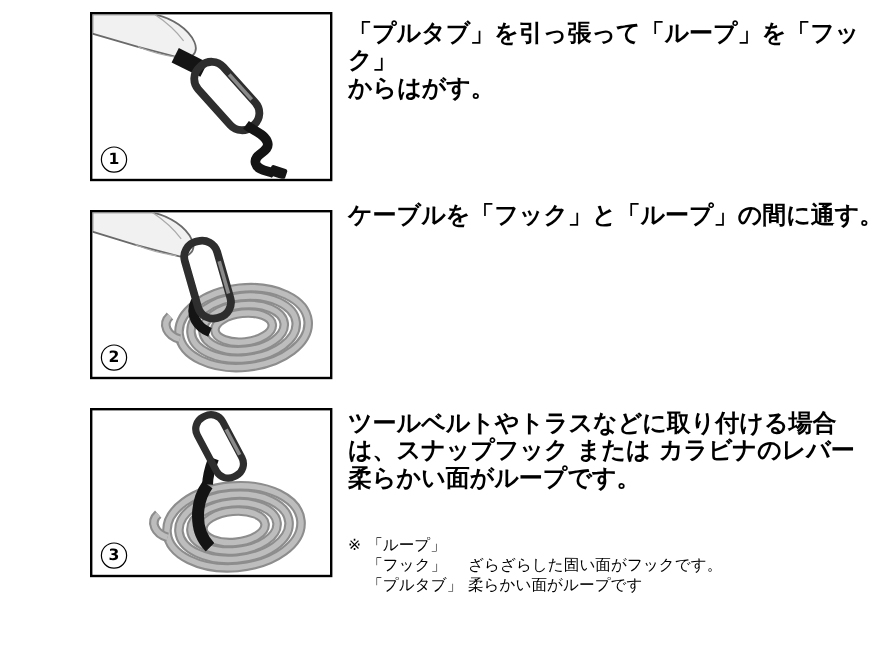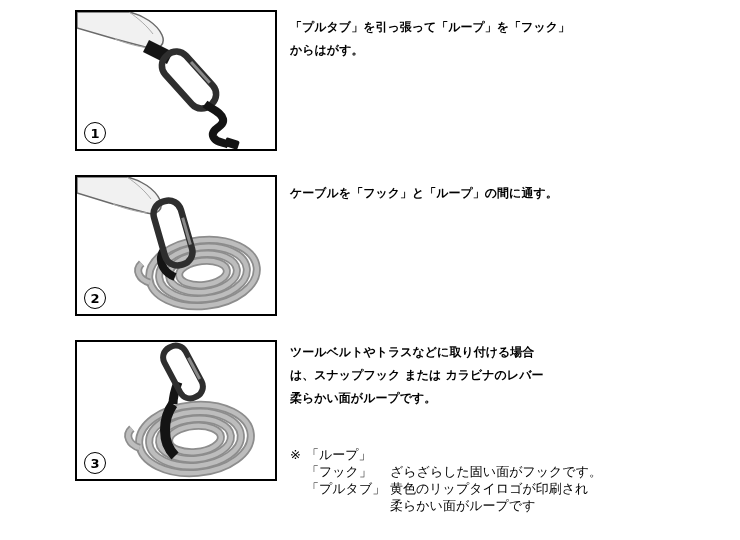--- a/index.html
+++ b/index.html
@@ -14,23 +14,23 @@
   .panel svg{display:block;width:100%;height:100%;}
   .p1{top:10px}.p2{top:175px}.p3{top:340px}
   .badge{
     position:absolute;left:7px;bottom:5px;width:20px;height:20px;
     border:1.6px solid #000;border-radius:50%;
     display:flex;align-items:center;justify-content:center;
     font-size:13px;font-weight:bold;line-height:1;background:#fff;
   }
   .caption{
     position:absolute;left:290px;width:448px;
-    font-size:12px;font-weight:bold;line-height:23px;
+    font-size:20px;font-weight:bold;line-height:23px;
   }
-  .c1{top:16px}.c2{top:182px}.c3{top:341px}
+  .c1{top:16px}.c2{top:168px}.c3{top:341px}
   .footnotes{
     position:absolute;left:290px;top:446px;
     font-size:13px;line-height:17px;font-weight:normal;
   }
   .fn-row{display:flex;align-items:flex-start;}
   .fn-marker{flex:0 0 16px;width:16px;}
   .fn-term{flex:0 0 84px;width:84px;}
   .fn-desc{flex:1;}
 </style>
 </head>
@@ -141,19 +141,18 @@
     </div>
     <div class="fn-row">
       <span class="fn-marker"></span>
       <span class="fn-term">「フック」</span>
       <span class="fn-desc">ざらざらした固い面がフックです。</span>
     </div>
     <div class="fn-row">
       <span class="fn-marker"></span>
       <span class="fn-term">「プルタブ」</span>
       <span class="fn-desc">
-        <div>黄色のリップタイロゴが印刷され</div>
         <div>柔らかい面がループです</div>
       </span>
     </div>
   </div>
 
 </div>
 
 </body></html>

